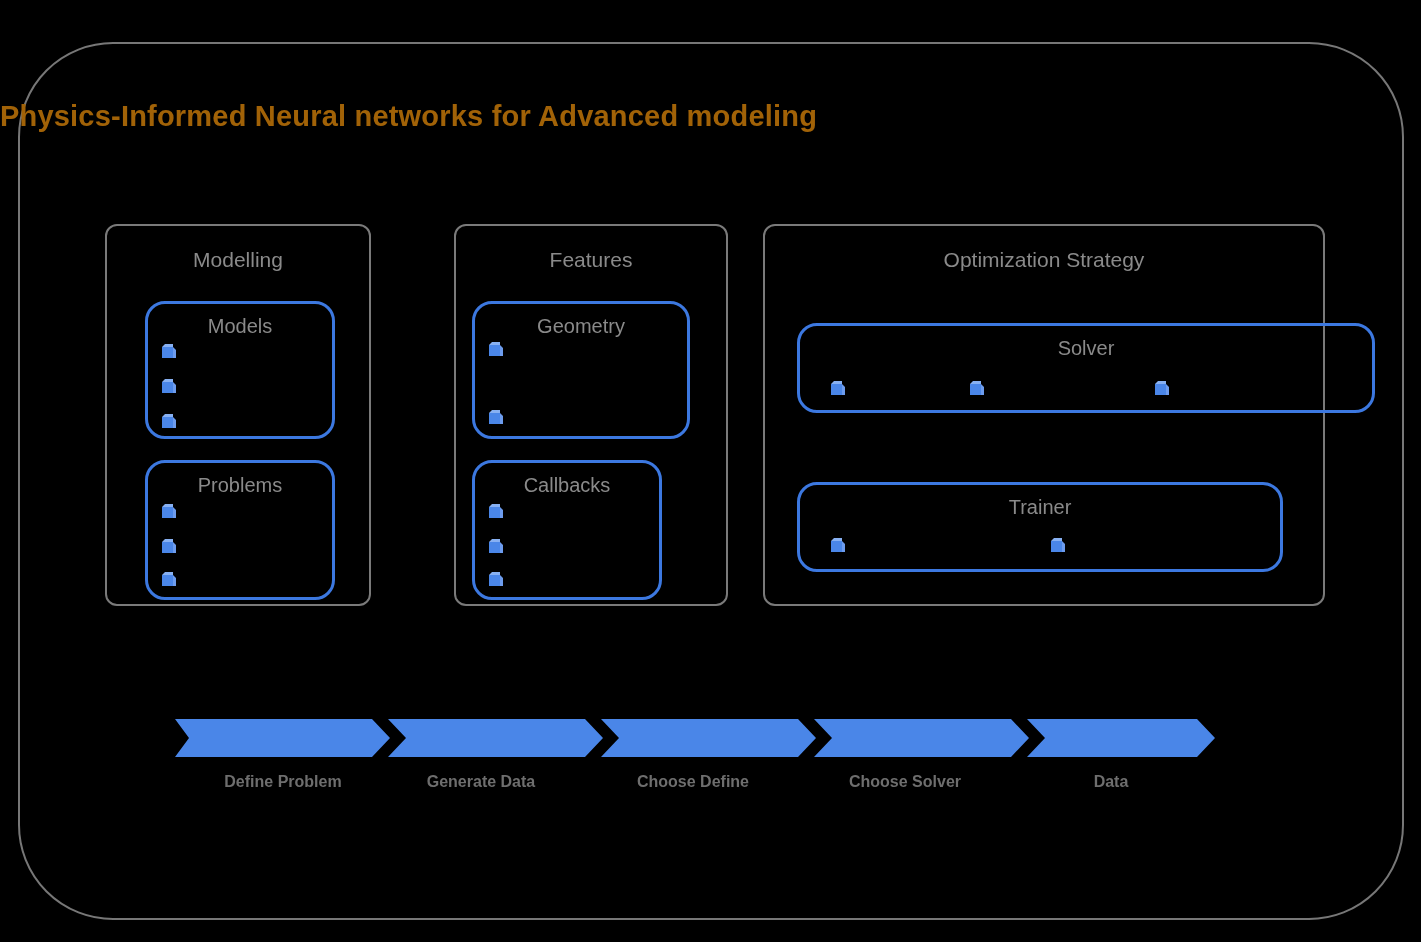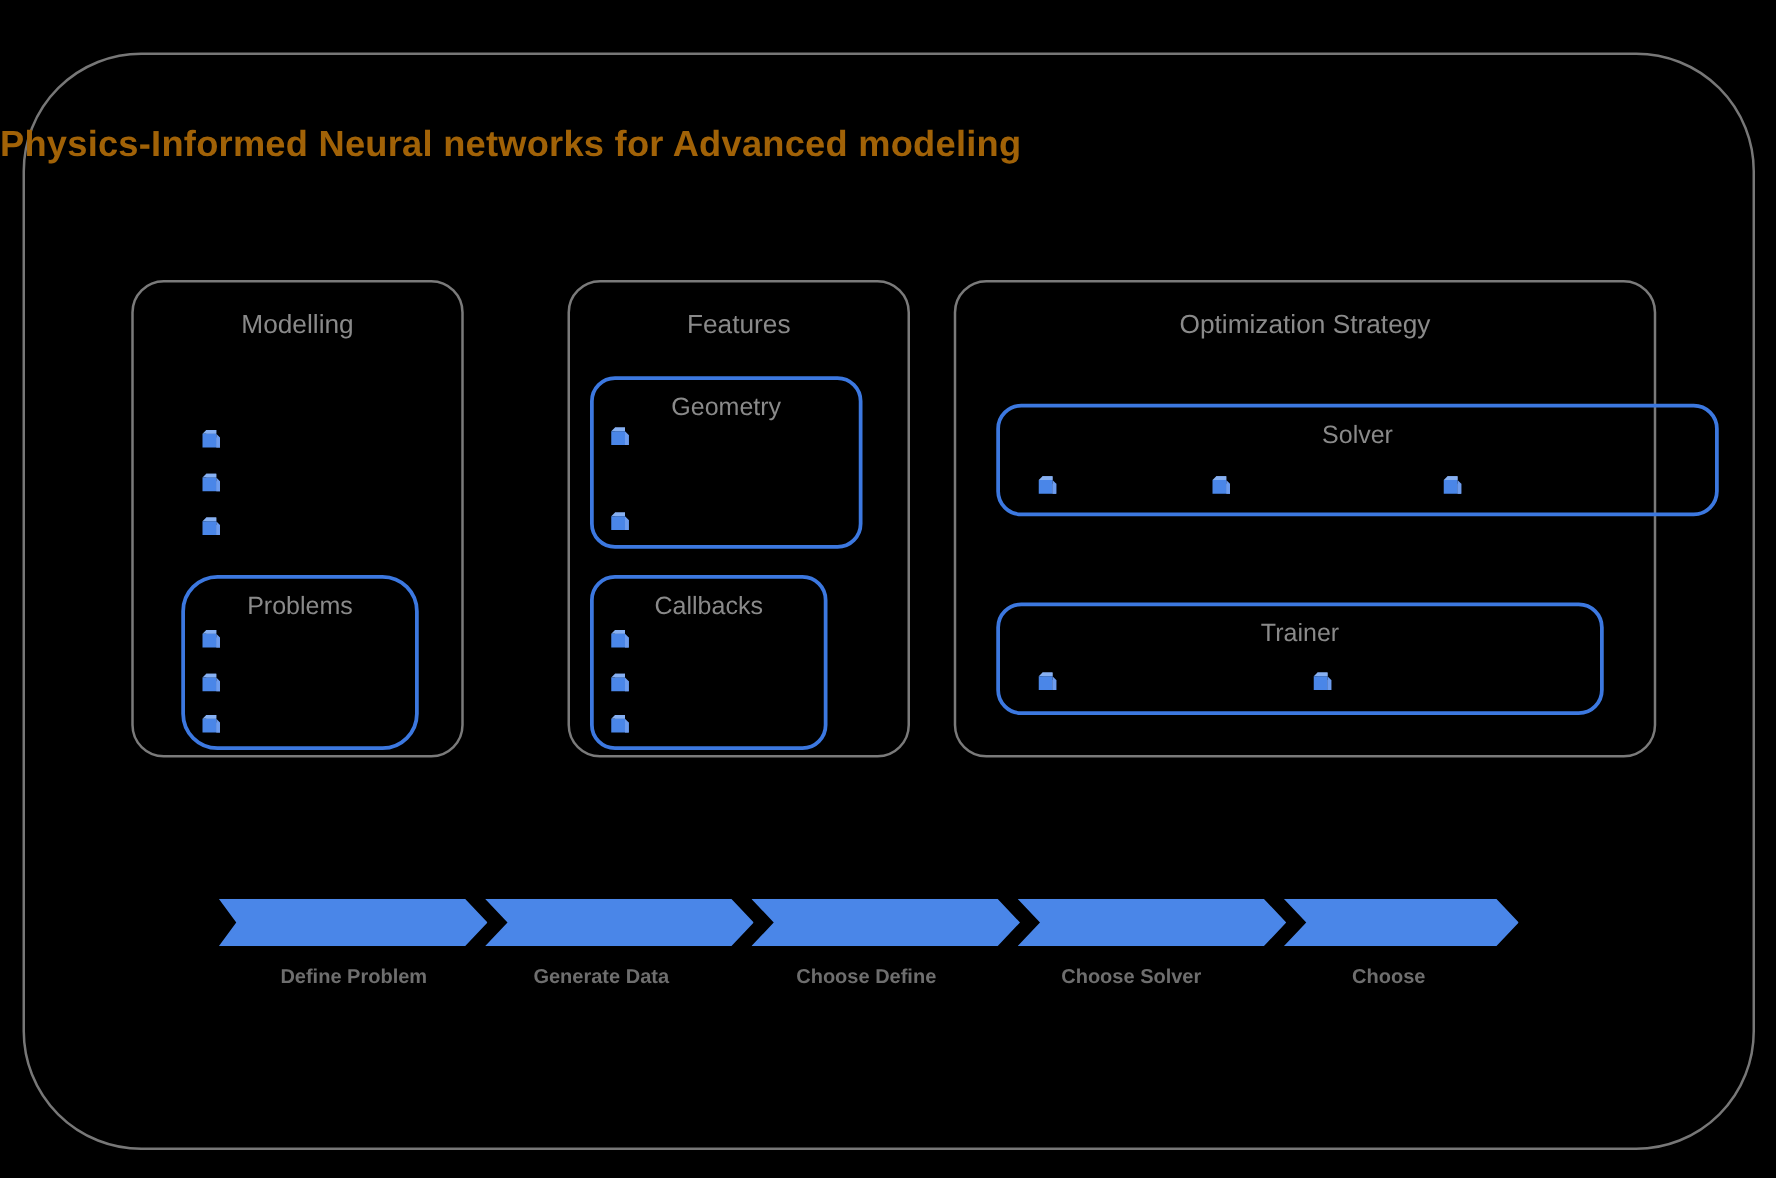--- a/index.html
+++ b/index.html
@@ -47,21 +47,21 @@
     color: #a16207;
     letter-spacing: 0.2px;
     white-space: nowrap;
   }
 
   
   .section {
     position: absolute;
     box-sizing: border-box;
     border: 2px solid #7a7a7a;
-    border-radius: 26px;
+    border-radius: 12px;
   }
   .section-title {
     position: absolute;
     left: 0;
     top: 22px;
     width: 100%;
     text-align: center;
     font-size: 21px;
     color: #8a8a8a;
     white-space: nowrap;
@@ -83,21 +83,21 @@
     left: 0;
     top: 11px;
     width: 100%;
     text-align: center;
     font-size: 20px;
     color: #8a8a8a;
     white-space: nowrap;
   }
 
   #card-models    { left: 145px; top: 301px; width: 190px; height: 138px; }
-  #card-problems  { left: 145px; top: 460px; width: 190px; height: 140px; border-radius: 29px; }
+  #card-problems  { left: 145px; top: 460px; width: 190px; height: 140px; }
   #card-geometry  { left: 472px; top: 301px; width: 218px; height: 138px; }
   #card-callbacks { left: 472px; top: 460px; width: 190px; height: 140px; padding-left: 46px; }
   #card-solver    { left: 797px; top: 323px; width: 578px; height: 90px; }
   #card-trainer   { left: 797px; top: 482px; width: 486px; height: 90px; }
 
   
   .cube {
     position: absolute;
     width: 14px;
     height: 14px;
@@ -165,20 +165,23 @@
 <body>
 
 <div id="canvas">
 
   <div class="outer-shell"></div>
 
   <div class="diagram-title">Physics-Informed Neural networks for Advanced modeling</div>
 
   <div class="section" id="section-modelling">
     <div class="section-title">Modelling</div>
+  </div>
+  <div class="card" id="card-models">
+    <div class="card-title">Models</div>
   </div>
   <div class="card" id="card-problems">
     <div class="card-title">Problems</div>
   </div>
 
   <div class="section" id="section-features">
     <div class="section-title">Features</div>
   </div>
   <div class="card" id="card-geometry">
     <div class="card-title">Geometry</div>
@@ -283,16 +286,16 @@
   <div class="flow" id="flow">
       <div class="chevron first" style="left: 0px; width: 215px;"></div>
       <div class="flow-label" style="left: -2px; width: 220px;">Define Problem</div>
       <div class="chevron" style="left: 213px; width: 215px;"></div>
       <div class="flow-label" style="left: 196px; width: 220px;">Generate Data</div>
       <div class="chevron" style="left: 426px; width: 215px;"></div>
       <div class="flow-label" style="left: 408px; width: 220px;">Choose Define</div>
       <div class="chevron" style="left: 639px; width: 215px;"></div>
       <div class="flow-label" style="left: 620px; width: 220px;">Choose Solver</div>
       <div class="chevron" style="left: 852px; width: 188px;"></div>
-      <div class="flow-label" style="left: 826px; width: 220px;">Choose</div>
+      <div class="flow-label" style="left: 826px; width: 220px;">Data</div>
     </div>
 
 </div>
 
 </body></html>

